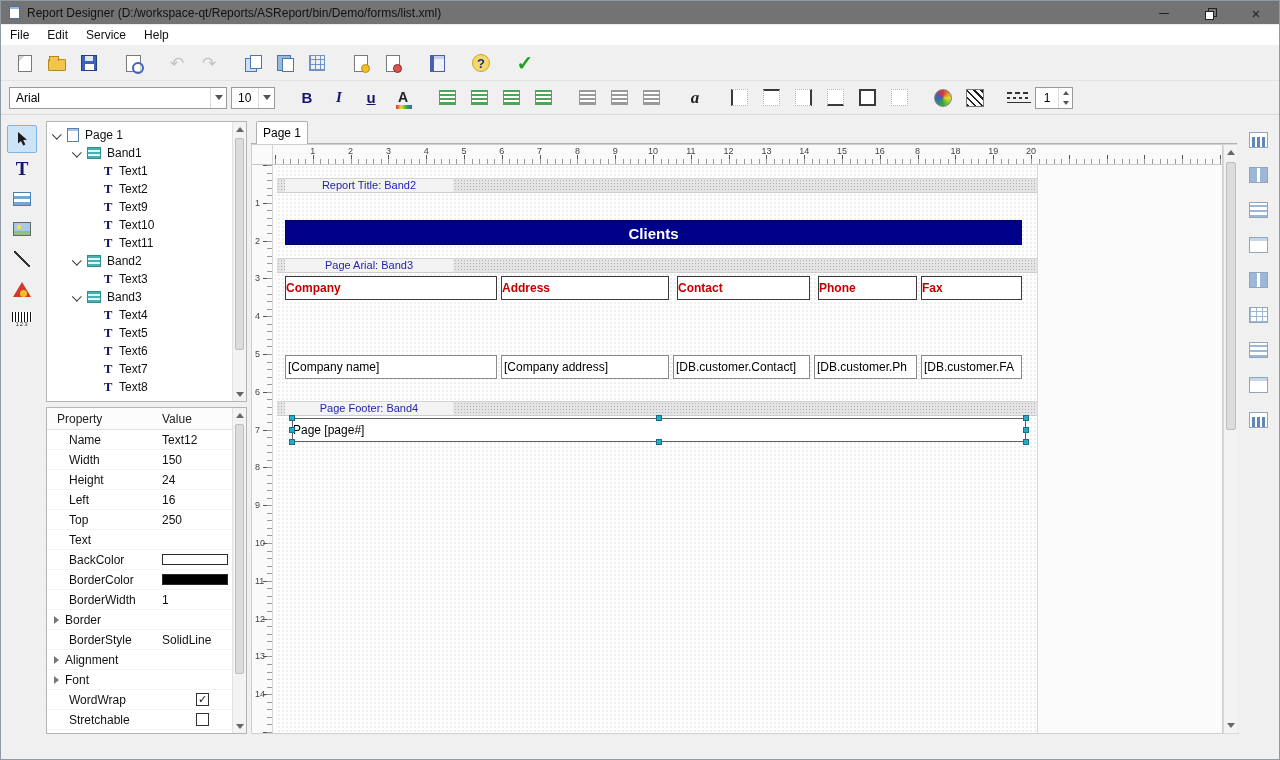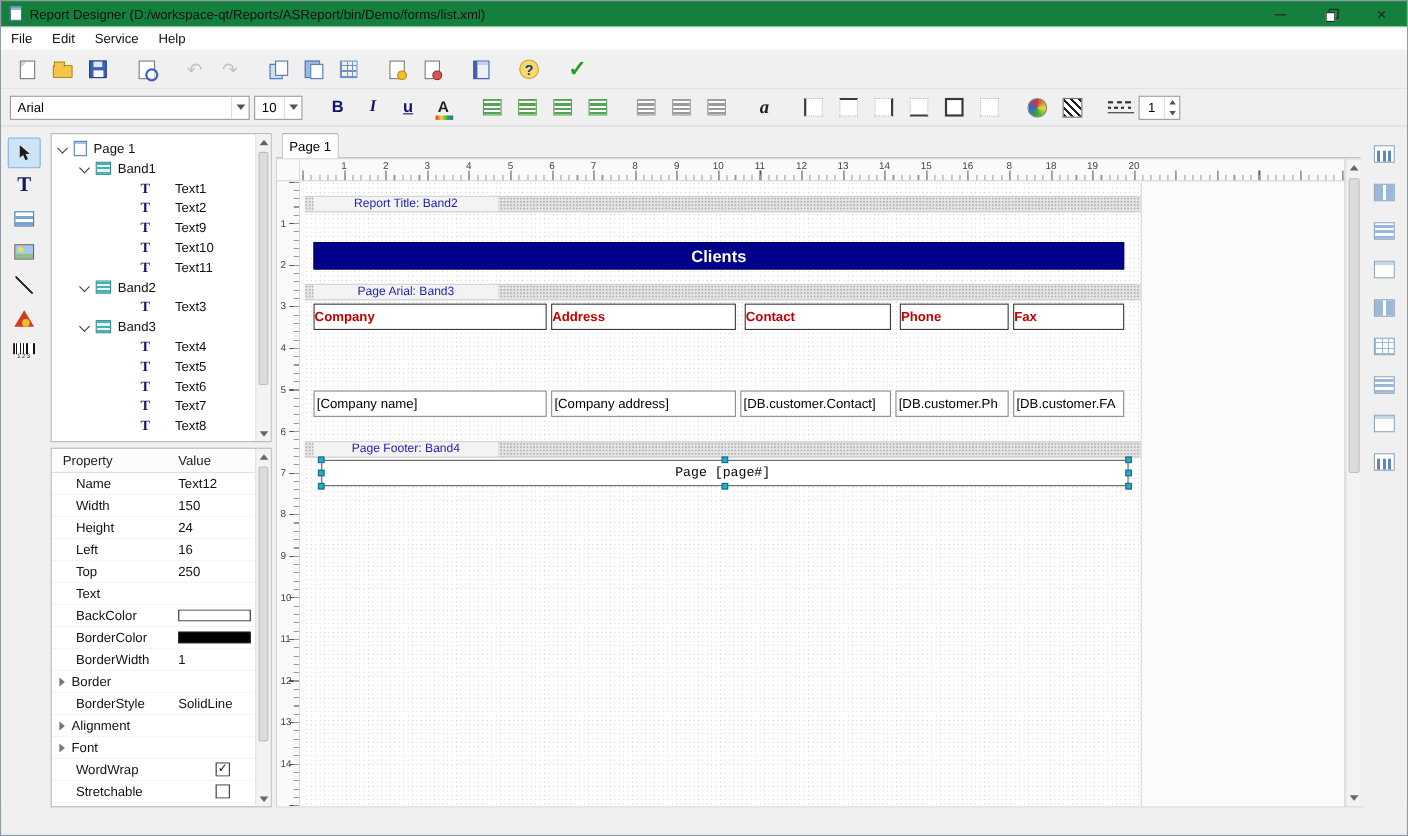--- a/index.html
+++ b/index.html
@@ -1,20 +1,20 @@
 <!DOCTYPE html>
 <html><head>
 <meta charset="utf-8">
 <style>
   *{margin:0;padding:0;box-sizing:border-box;font-family:"Liberation Sans",sans-serif;}
   html,body{width:1280px;height:760px;overflow:hidden;background:#d8d8d8;}
   #app{position:relative;width:1280px;height:760px;background:#f0f0f0;border:1px solid #8f9aa5;overflow:hidden;}
 
   
-  .titlebar{position:absolute;top:0;left:0;right:0;height:24px;background:#15803d;display:flex;align-items:center;border-bottom:1px solid #ececec;}
+  .titlebar{position:absolute;top:0;left:0;right:0;height:24px;background:#737373;display:flex;align-items:center;border-bottom:1px solid #ececec;}
   .app-icon{width:11px;height:13px;background:#fff;border:1px solid #4a6ea9;margin-left:8px;box-shadow:inset 0 2px 0 #9db8dd;}
   .title-text{font-size:12px;color:#111;margin-left:7px;white-space:nowrap;}
   .win-controls{position:absolute;right:0;top:0;height:24px;display:flex;}
   .win-btn{width:46px;height:24px;display:flex;align-items:center;justify-content:center;color:#222;}
   .ic-min{width:10px;height:1px;background:#222;}
   .ic-restore{position:relative;width:11px;height:11px;}
   .ic-restore::before{content:"";position:absolute;left:3px;top:0;width:7px;height:7px;border:1px solid #222;}
   .ic-restore::after{content:"";position:absolute;left:0;top:3px;width:7px;height:7px;border:1px solid #222;background:#fff;}
   .ic-close{font-size:15px;line-height:15px;}
 
@@ -111,21 +111,21 @@
   .scroll-v{position:absolute;top:0;right:0;bottom:0;width:14px;background:#f3f3f3;border-left:1px solid #e2e2e2;}
   .sb-btn{position:absolute;left:0;right:0;height:14px;display:flex;align-items:center;justify-content:center;}
   .sb-btn.top{top:0;} .sb-btn.bottom{bottom:0;}
   .sb-thumb{position:absolute;left:2px;right:2px;background:#dcdcdc;border:1px solid #bdbdbd;border-radius:2px;}
   .tri-up{width:0;height:0;border-left:4px solid transparent;border-right:4px solid transparent;border-bottom:5px solid #666;}
   .tri-down{width:0;height:0;border-left:4px solid transparent;border-right:4px solid transparent;border-top:5px solid #666;}
 
   
   .tree-body{position:absolute;left:0;top:0;right:14px;bottom:0;padding-top:4px;overflow:hidden;}
   .tree-row{height:18px;display:flex;align-items:center;font-size:12px;color:#111;white-space:nowrap;}
-  .tree-row.lv0{padding-left:7px;} .tree-row.lv1{padding-left:27px;} .tree-row.lv2{padding-left:80px;gap:16px;}
+  .tree-row.lv0{padding-left:7px;} .tree-row.lv1{padding-left:27px;} .tree-row.lv2{padding-left:56px;}
   .chev{width:7px;height:7px;border-left:1.5px solid #3c3c3c;border-bottom:1.5px solid #3c3c3c;transform:rotate(-45deg) translateY(-1px);margin-right:6px;flex:none;}
   .ic-treepage{width:12px;height:14px;background:#fff;border:1px solid #5b7db1;box-shadow:inset 0 2px 0 #a9c2e4;margin-right:6px;flex:none;}
   .ic-treeband{width:14px;height:12px;border:1px solid #2f8f8f;background-image:repeating-linear-gradient(0deg,#49b0b0 0 2px,#e3f5f5 2px 4px);margin-right:6px;flex:none;}
   .ic-treeT{margin-right:6px;flex:none;width:10px;text-align:center;}
   .ic-treeT::before{content:"T";font-family:"Liberation Serif",serif;font-weight:bold;font-size:13px;color:#14146e;}
 
   
   .pg-header{display:flex;height:22px;align-items:center;font-size:12px;color:#222;border-bottom:1px solid #e0e0e0;background:#fcfcfc;}
   .pg-row{display:flex;height:20px;align-items:center;font-size:12px;color:#111;border-bottom:1px solid #f4f4f4;}
   .pg-name{width:110px;display:flex;align-items:center;padding-left:22px;overflow:hidden;white-space:nowrap;}
@@ -161,21 +161,21 @@
 
   .band-strip{position:absolute;left:0;width:100%;height:15px;background-color:#e4e4e4;
       background-image:radial-gradient(#b2b2b2 0.7px,transparent 0.85px);background-size:3px 3px;
       border-top:1px solid #d2d2d2;border-bottom:1px solid #cccccc;display:flex;align-items:center;}
   .band-label{margin-left:8px;width:168px;height:13px;line-height:13px;text-align:center;background:#f3f3f3;font-size:11px;color:#2323ae;}
 
   .obj{position:absolute;background:#fff;font-size:12px;}
   .title-obj{background:#00008b;color:#fff;font-weight:bold;text-align:center;font-size:15px;height:25px;line-height:25px;border:1px solid #00006a;}
   .hdr-cell{height:24px;line-height:22px;border:1px solid #3a3a3a;color:#c40000;font-weight:bold;text-align:left;overflow:hidden;}
   .data-cell{height:24px;line-height:22px;border:1px solid #8a8a8a;color:#000;padding:0 2px;white-space:nowrap;overflow:hidden;}
-  .footer-obj{height:24px;line-height:22px;border:1px solid #5f5f5f;text-align:center;padding-right:4px;font-family:Liberation Mono, monospace;}
+  .footer-obj{height:24px;line-height:22px;border:1px solid #5f5f5f;text-align:left;padding-right:4px;}
   .handle{position:absolute;width:6px;height:6px;background:#2aa8c4;border:1px solid #13718a;}
 
   .canvas-scroll{position:absolute;top:25px;right:0;width:16px;bottom:0;background:#f3f3f3;border:1px solid #d9d9d9;}
   .canvas-scroll .sb-btn{height:15px;}
 
   
   .right-strip{position:absolute;right:0;top:118px;width:42px;bottom:27px;background:#f0f0f0;display:flex;flex-direction:column;align-items:center;padding-top:6px;}
   .rtool{width:30px;height:30px;display:flex;align-items:center;justify-content:center;margin-bottom:5px;border:1px solid transparent;border-radius:2px;}
   .ric{width:19px;height:16px;border:1px solid #8fa6bd;background-color:#fff;}
   .r-chart{background-image:linear-gradient(90deg,transparent 0 2px,#5f87b8 2px 5px,transparent 5px 7px,#5f87b8 7px 10px,transparent 10px 12px,#5f87b8 12px 15px,transparent 15px);background-size:100% 10px;background-position:0 100%;background-repeat:no-repeat;}

